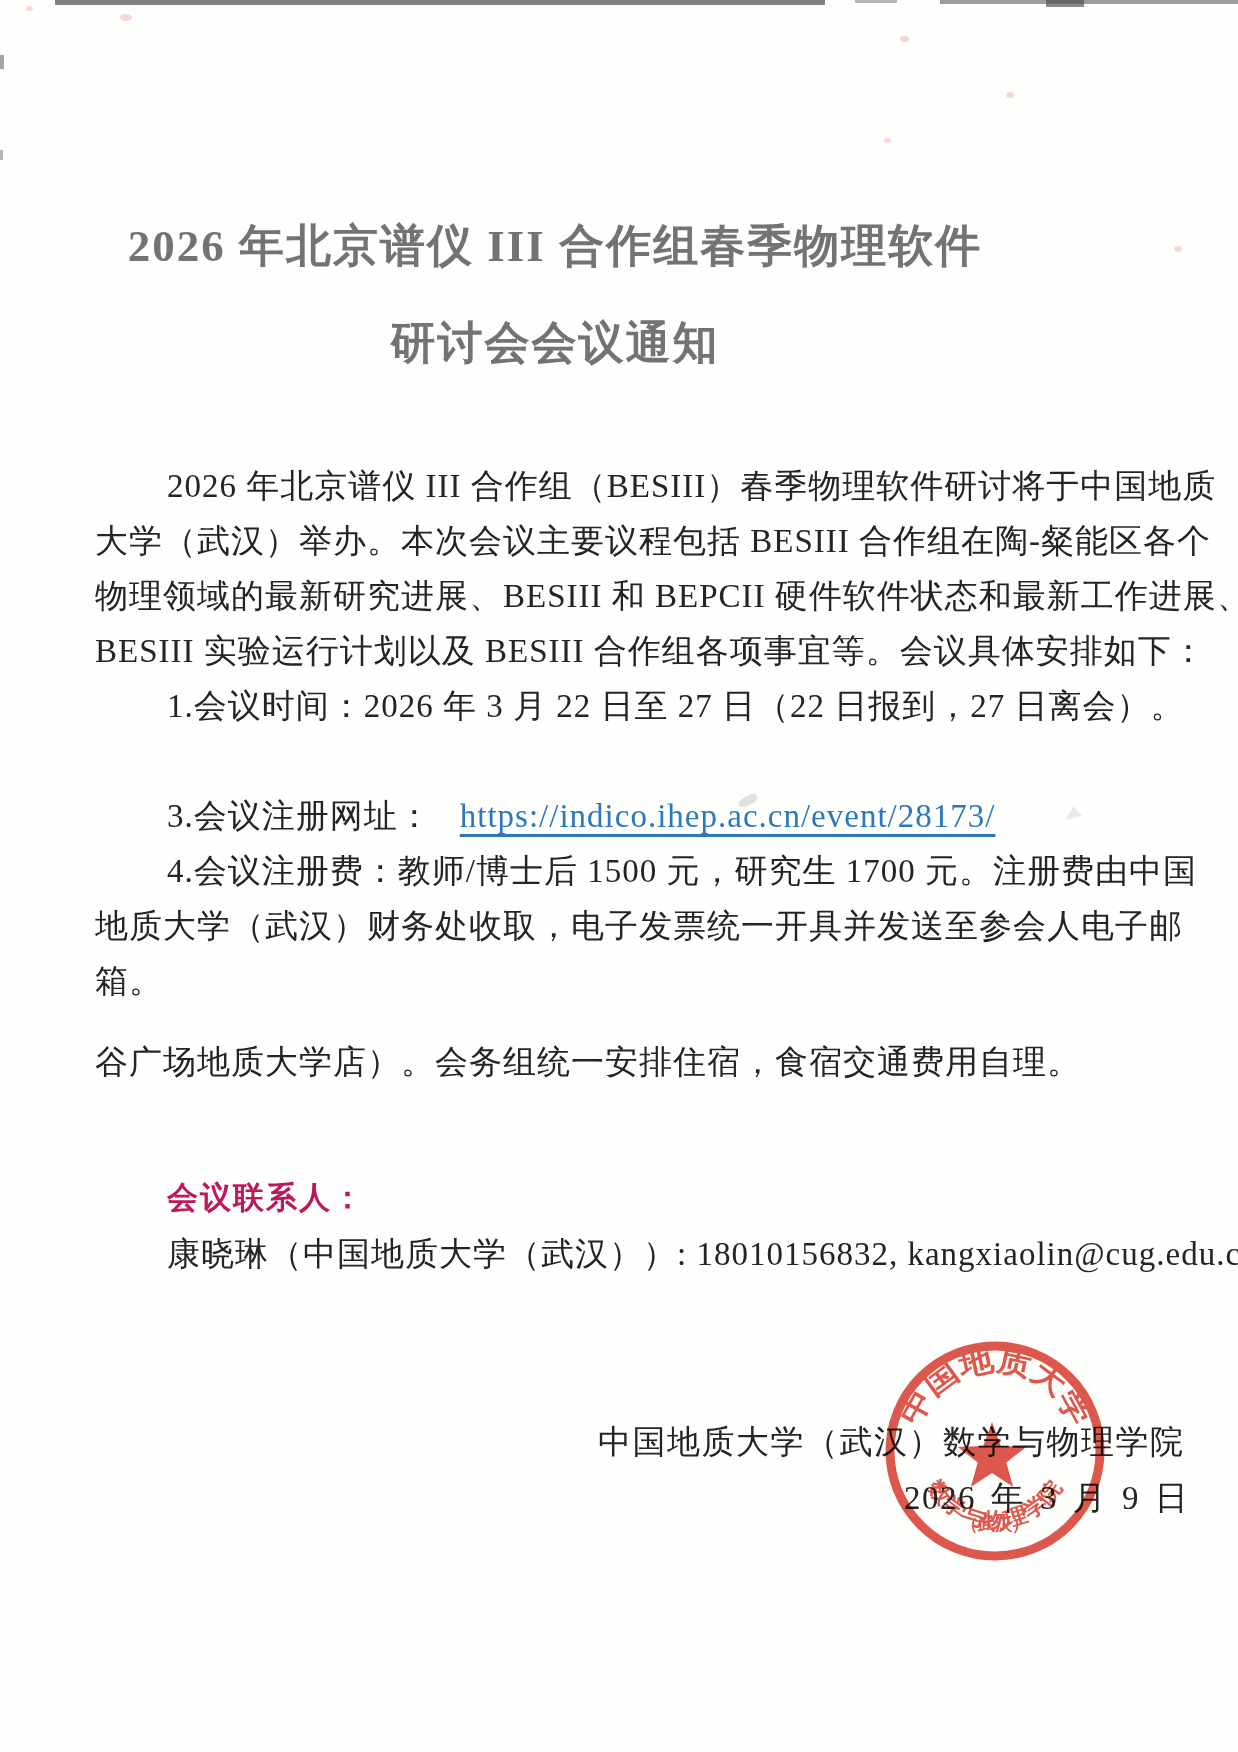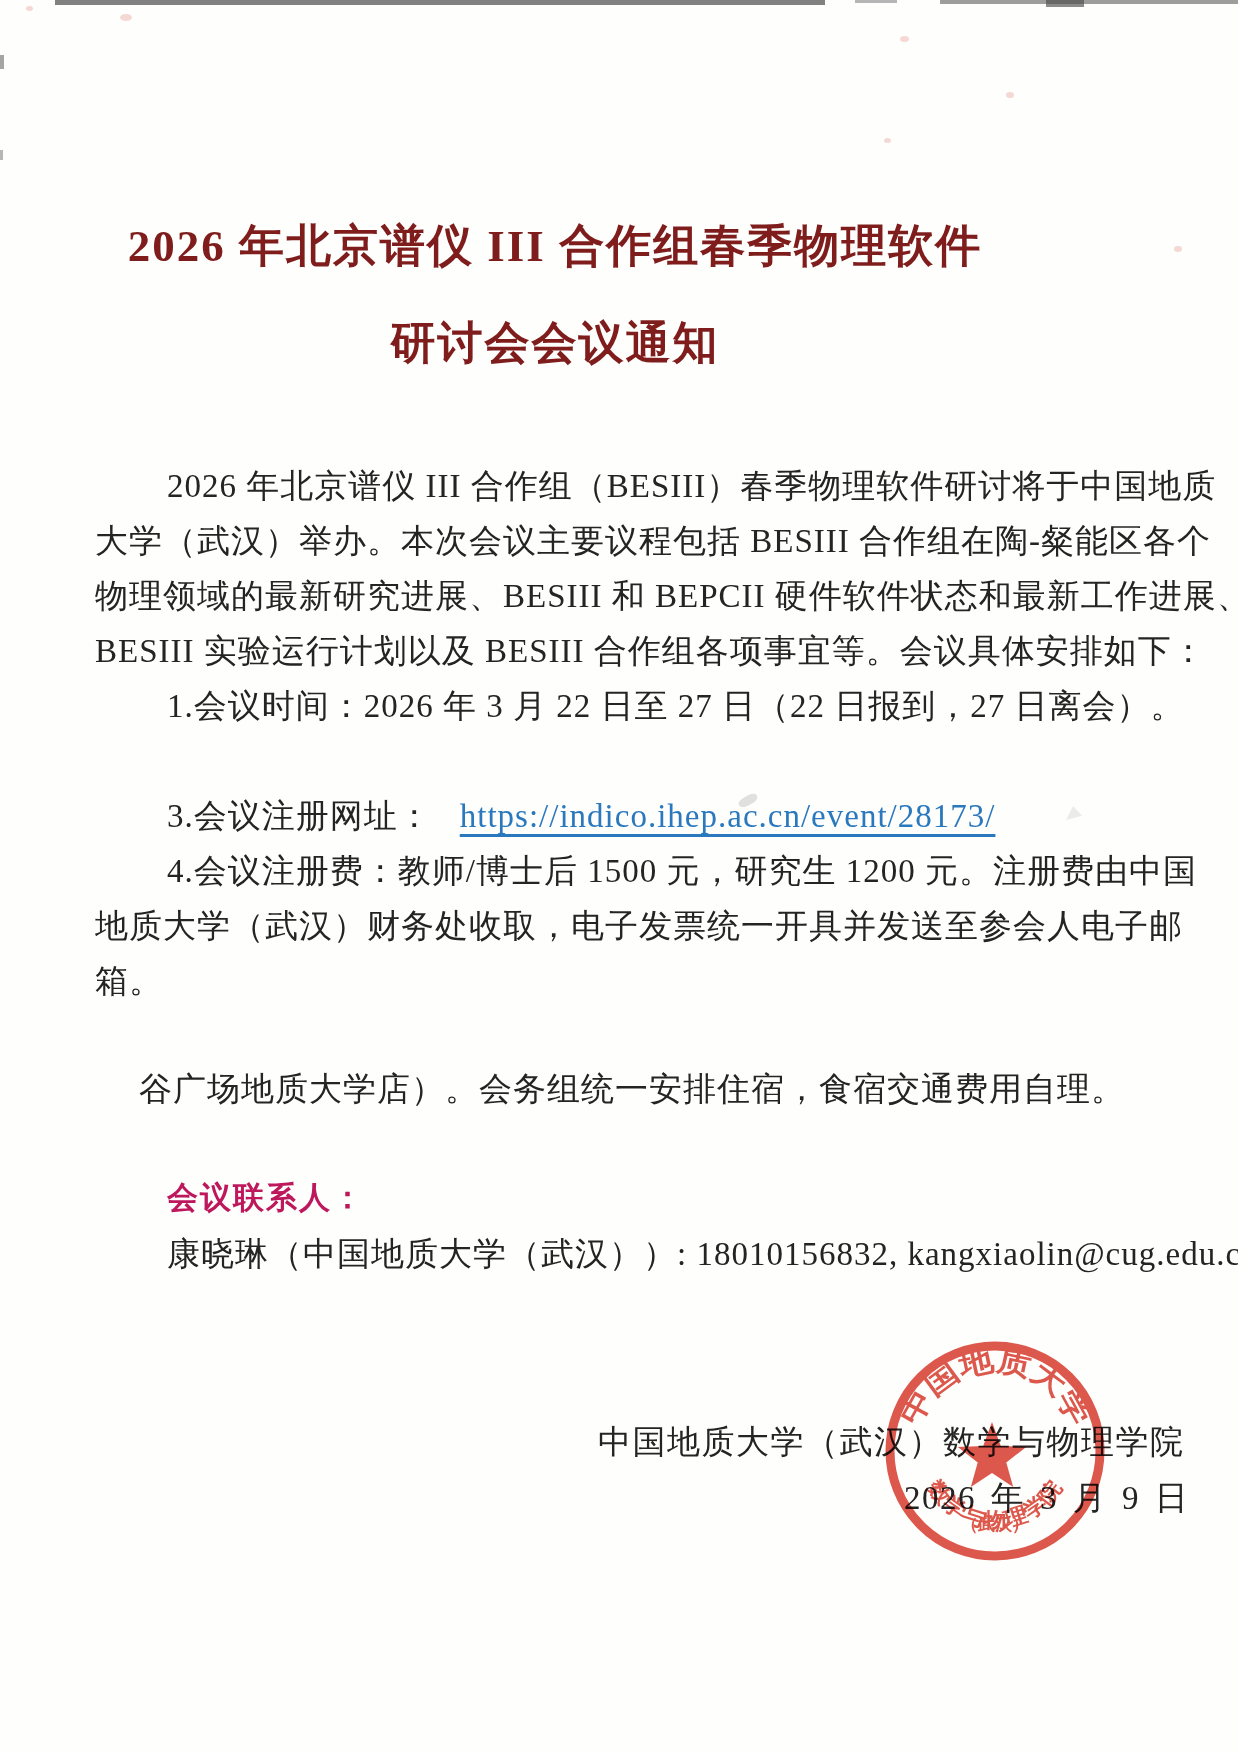--- a/index.html
+++ b/index.html
@@ -11,21 +11,21 @@
   }
   .line {
     position:absolute; font-size:33px; line-height:42px;
     white-space:nowrap; letter-spacing:1px;
   }
   .indent { left:155px;margin-left:12px; }
   .flush  { left:95px;  }
   .title-line {
     position:absolute; left:0; width:1110px; text-align:center;
     font-size:45px; font-weight:bold; letter-spacing:2px;
-    line-height:52px; color:#7f1d1d; white-space:nowrap;
+    line-height:52px; color:#737373; white-space:nowrap;
   }
   .reg-link {
     color:#2a78bd; text-decoration:underline;
     text-decoration-thickness:2.5px; text-underline-offset:7px;
     margin-left:28px; cursor:pointer;
   }
   .contact-heading {
     font-family:"Liberation Sans","DejaVu Sans",sans-serif;
     font-weight:700; font-size:31px; letter-spacing:2px; color:#be185d;
   }
@@ -66,25 +66,25 @@
   <div class="line flush" style="top:520px;">大学（武汉）举办。本次会议主要议程包括 BESIII 合作组在陶-粲能区各个</div>
   <div class="line flush" style="top:575px;">物理领域的最新研究进展、BESIII 和 BEPCII 硬件软件状态和最新工作进展、</div>
   <div class="line flush" style="top:630px;">BESIII 实验运行计划以及 BESIII 合作组各项事宜等。会议具体安排如下：</div>
 
   <div class="line indent" style="top:685px;">1.会议时间：2026 年 3 月 22 日至 27 日（22 日报到，27 日离会）。</div>
 
   <div class="line indent" style="top:795px;">
     <span>3.会议注册网址：</span><span class="reg-link">https://indico.ihep.ac.cn/event/28173/</span>
   </div>
 
-  <div class="line indent" style="top:850px;">4.会议注册费：教师/博士后 1500 元，研究生 1200 元。注册费由中国</div>
+  <div class="line indent" style="top:850px;">4.会议注册费：教师/博士后 1500 元，研究生 1700 元。注册费由中国</div>
   <div class="line flush" style="top:905px;">地质大学（武汉）财务处收取，电子发票统一开具并发送至参会人电子邮</div>
   <div class="line flush" style="top:960px;">箱。</div>
 
-  <div class="line flush" style="top:1068px;margin-left:44px;">谷广场地质大学店）。会务组统一安排住宿，食宿交通费用自理。</div>
+  <div class="line flush" style="top:1041px;">谷广场地质大学店）。会务组统一安排住宿，食宿交通费用自理。</div>
 
   <div class="line indent contact-heading" style="top:1177px;">会议联系人：</div>
   <div class="line indent" style="top:1233px;">康晓琳（中国地质大学（武汉））: 18010156832, kangxiaolin@cug.edu.cn</div>
 
   <div class="line sig" style="top:1421px;left:598px;">中国地质大学（武汉）数学与物理学院</div>
   <div class="line sig" style="top:1477px;left:904px;word-spacing:5px;">2026 年 3 月 9 日</div>
 
   <svg class="stamp" viewBox="0 0 230 230">
     <circle cx="115" cy="115" r="105" fill="none" stroke="#dc4a3c" stroke-width="9"></circle>
     <polygon fill="#dc4a3c" points="112,86 103.2,109.9 77.8,110.9 97.7,126.6 90.8,151.1 112,137 133.2,151.1 126.3,126.6 146.2,110.9 120.8,109.9"></polygon>

